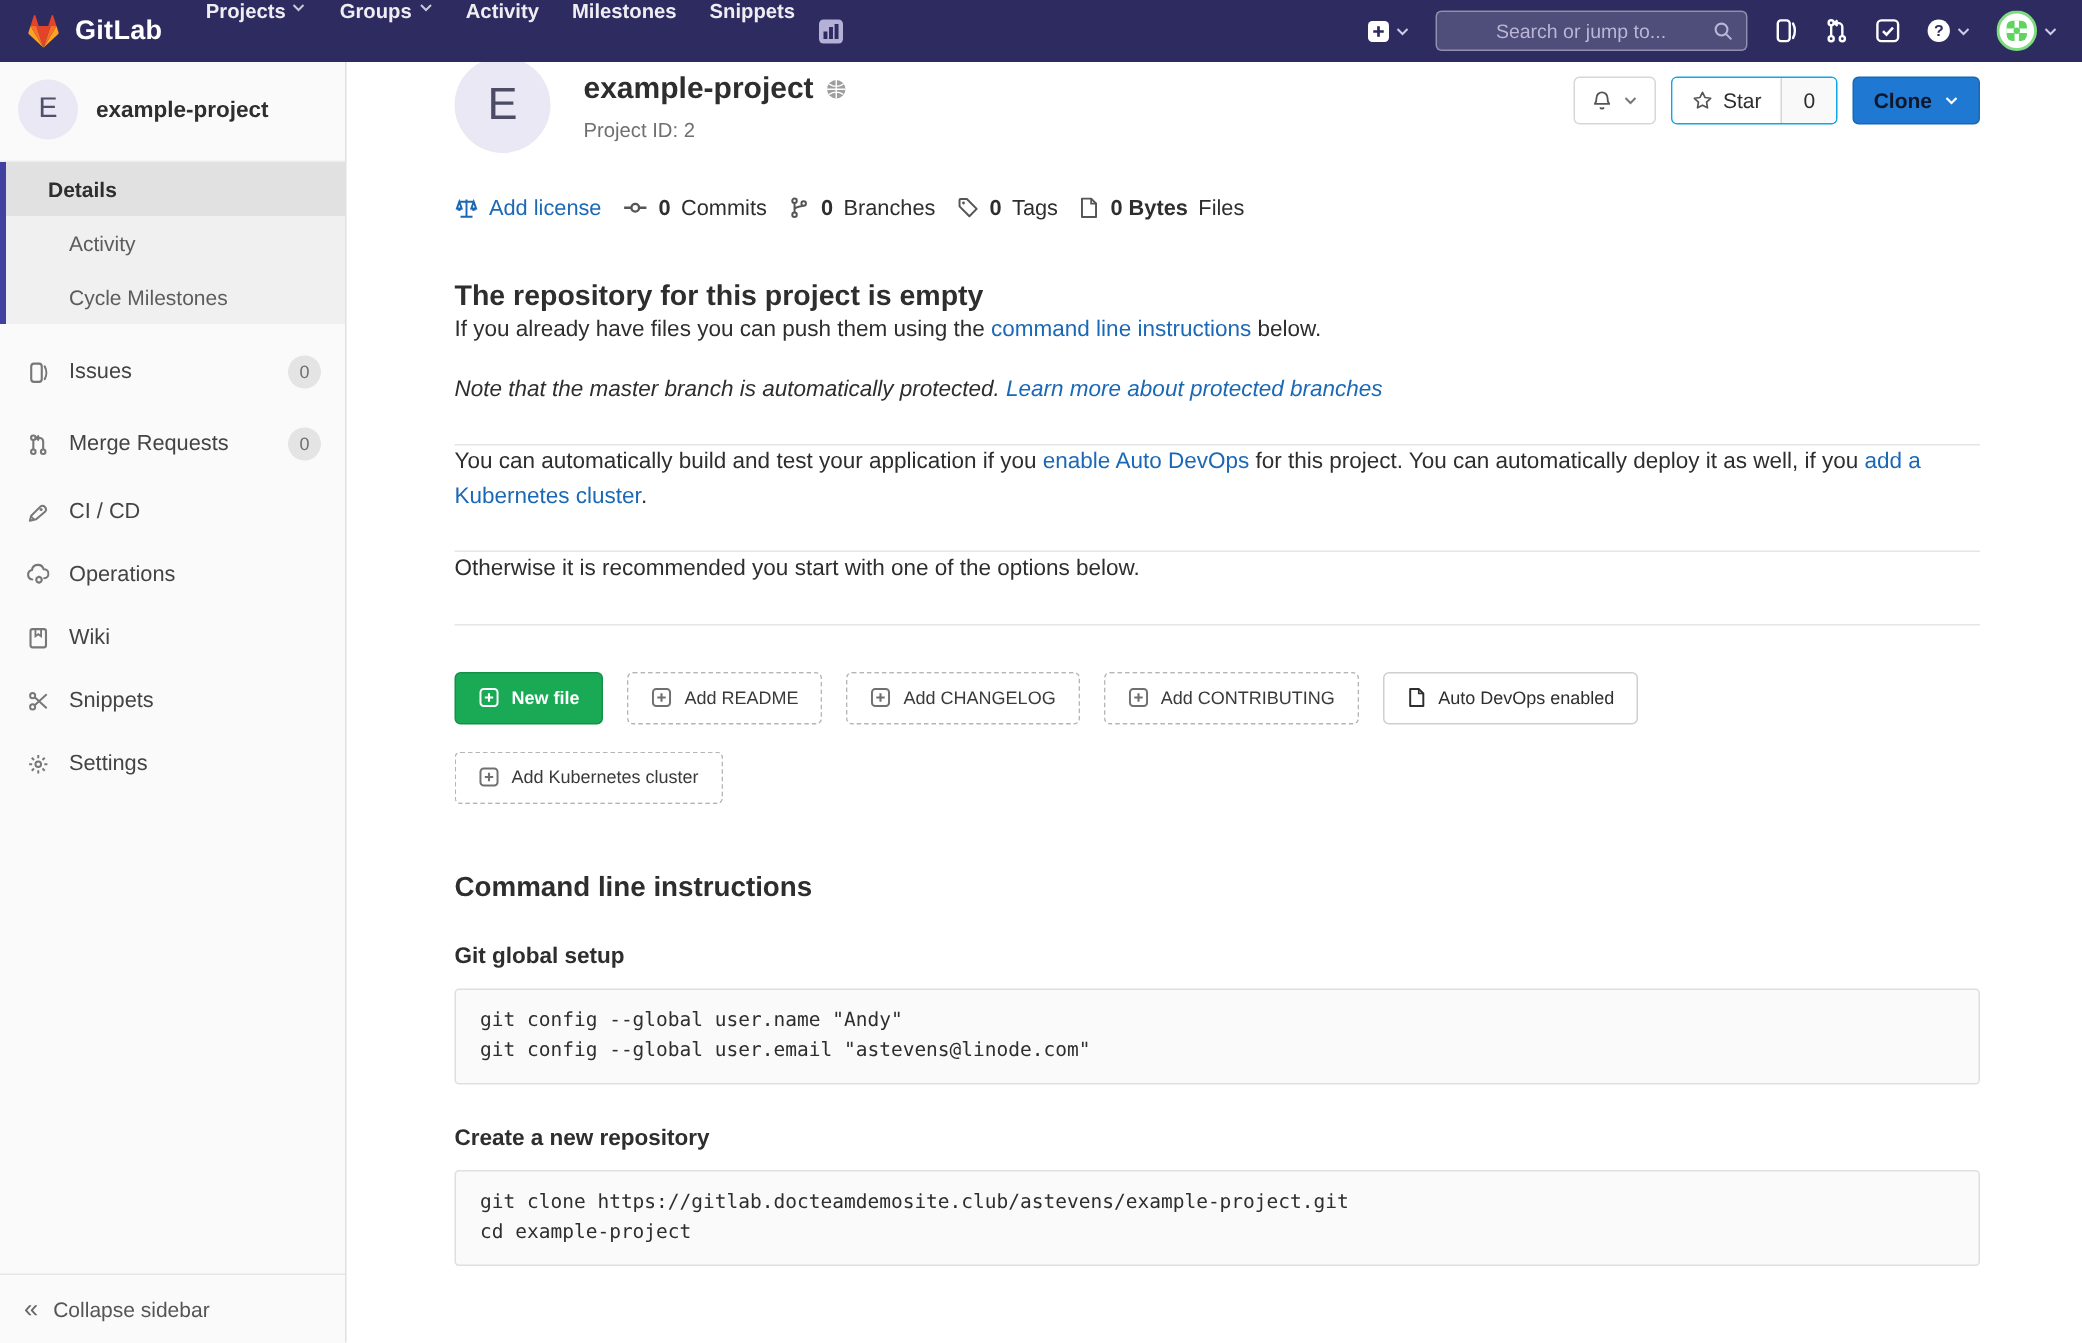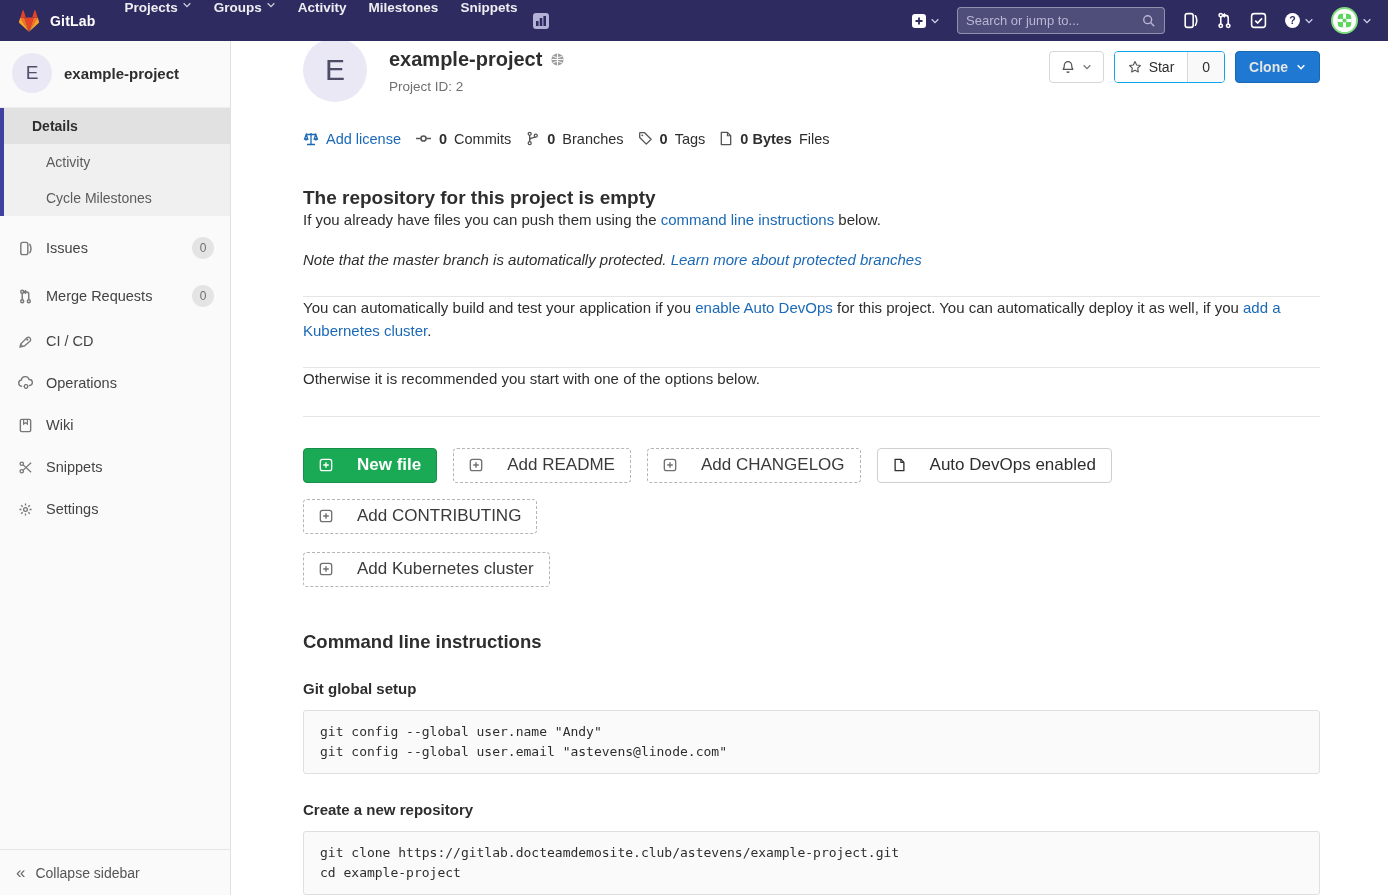--- a/index.html
+++ b/index.html
@@ -3,29 +3,29 @@
 <meta charset="utf-8">
 <style>
   * { margin:0; padding:0; box-sizing:border-box; }
   html,body { width:1388px; height:895px; overflow:hidden; font-family:"Liberation Sans",sans-serif; background:#fff; color:#2e2e2e; }
   a { text-decoration:none; }
   .icon svg { display:block; }
 
   
   .navbar { position:fixed; top:0; left:0; right:0; height:41px; background:#2e2b60; display:flex; align-items:center; padding:0 16px; z-index:50; }
   .brand { display:flex; align-items:center; gap:8px; margin-right:18px; cursor:pointer; }
-  .brand-name { color:#fff; font-size:14px; font-weight:700; letter-spacing:.2px; }
+  .brand-name { color:#fff; font-size:18px; font-weight:700; letter-spacing:.2px; }
   .nav-links { display:flex; align-items:center; height:100%; }
   .nav-link { display:flex; align-items:flex-start; gap:4px; color:rgba(255,255,255,.92); font-size:13.5px; font-weight:700; padding:0 11px; height:100%; cursor:pointer; }
   .nav-caret { opacity:.75; }
   .nav-chart-btn { margin-left:4px; cursor:pointer; }
   .nav-right { margin-left:auto; display:flex; align-items:center; gap:17px; }
   .plus-drop { display:flex; align-items:center; gap:3px; cursor:pointer; }
   .searchbox { display:flex; align-items:center; width:208px; height:27px; background:rgba(255,255,255,.16); border:1px solid rgba(255,255,255,.38); border-radius:4px; padding:0 8px; }
-  .searchbox input { flex:1; background:transparent; border:none; outline:none; color:#fde047; font-size:13px; font-family:"Liberation Sans",sans-serif; }
+  .searchbox input { flex:1; background:transparent; border:none; outline:none; color:#fde047; font-size:13px; font-family:"Liberation Sans",sans-serif;text-align:center; }
   .searchbox input::placeholder { color:#b9b6d6; }
   .nav-icon { cursor:pointer; display:flex; align-items:center; gap:3px; }
   .avatar-wrap { display:flex; align-items:center; gap:4px; cursor:pointer; }
 
   
   .sidebar { position:fixed; top:41px; left:0; bottom:0; width:231px; background:#fafafa; border-right:1px solid #e1e1e1; display:flex; flex-direction:column; }
   .ctx-header { display:flex; align-items:center; gap:12px; padding:12px 16px 14px 12px; border-bottom:1px solid #eee; cursor:pointer; }
   .ctx-avatar { width:40px; height:40px; border-radius:50%; background:#e9e8f4; color:#50506b; font-size:19px; font-weight:400; display:flex; align-items:center; justify-content:center; }
   .ctx-title { font-size:15px; font-weight:700; color:#2e2e2e; }
   .side-nav { flex:1; overflow:hidden; }
@@ -48,39 +48,39 @@
   .proj-avatar { width:64px; height:64px; border-radius:50%; background:#e9e8f4; color:#4c4c66; font-size:30px; display:flex; align-items:center; justify-content:center; }
   .proj-meta { margin-left:22px; padding-top:10px; }
   .proj-title-row { display:flex; align-items:center; gap:8px; }
   .proj-title { font-size:20px; font-weight:700; color:#2e2e2e; }
   .proj-id { margin-top:8px; font-size:13.5px; color:#707070; }
   .header-actions { margin-left:auto; display:flex; align-items:center; gap:10px; padding-top:13px; }
   .btn { display:inline-flex; align-items:center; gap:7px; height:32px; border-radius:4px; font-size:14px; font-family:"Liberation Sans",sans-serif; cursor:pointer; background:#fff; border:1px solid #d7d7d7; color:#2e2e2e; padding:0 11px; }
   .star-group { display:inline-flex; height:32px; border:1px solid #0ea5e9; border-radius:4px; overflow:hidden; cursor:pointer; }
   .star-main { display:flex; align-items:center; gap:7px; padding:0 13px; font-size:14px; background:#fff; }
   .star-count { display:flex; align-items:center; padding:0 14px; border-left:1px solid #d7d7d7; background:#f9f9f9; font-size:14px; }
-  .btn-clone { background:#1f78d1; border:1px solid #1968b3; color:#e5e5e5; font-weight:700; padding:0 13px; gap:8px; }
+  .btn-clone { background:#1f78d1; border:1px solid #1968b3; color:#0f172a; font-weight:700; padding:0 13px; gap:8px; }
 
   .stats-row { display:flex; align-items:center; gap:14px; margin-top:28px; font-size:14.5px; }
   .stat { display:flex; align-items:center; gap:7px; color:#2e2e2e; cursor:pointer; }
   .stat .sicon { color:#7a7a7a; display:flex; }
   .stat b { font-weight:700; }
   .stat-link { color:#1b69b6; }
   .stat-link .sicon { color:#1b69b6; }
 
   .empty-head { font-size:19px; font-weight:700; margin-top:40px; color:#2e2e2e; }
   .para { font-size:15px; line-height:1.5; color:#2e2e2e; }
   .para a, .ilink { color:#1b69b6; cursor:pointer; }
   .note { font-style:italic; margin-top:17px; }
   hr.sep { border:none; border-top:1px solid #e5e5e5; margin:25px 0 0 0; }
   .devops-para { max-width:1010px; }
 
   .actions-row { display:flex; gap:16px; margin-top:31px; flex-wrap:wrap; }
   .actions-row + .actions-row { margin-top:18px; }
-  .abtn { display:inline-flex; align-items:center; gap:24px; height:35px; padding:0 15px; border-radius:4px; font-size:17px; cursor:pointer; background:#fff; }
+  .abtn { display:inline-flex; align-items:center; gap:8px; height:35px; padding:0 15px; border-radius:4px; font-size:12px; cursor:pointer; background:#fff; }
   .abtn .sicon { display:flex; color:#707070; }
   .abtn-green { background:#1aaa55; border:1px solid #168f48; color:#fff; font-weight:700; }
   .abtn-green .sicon { color:#fff; }
   .abtn-dashed { border:1px dashed #b5b5b5; color:#3a3a3a;justify-content:flex-end; }
   .abtn-solid { border:1px solid #cfcfcf; color:#2e2e2e; }
   .abtn-solid .sicon { color:#2e2e2e; }
 
   .cli-head { font-size:18.5px; font-weight:700; margin-top:44px; color:#2e2e2e; }
   .cli-sub { font-size:15px; font-weight:700; margin-top:27px; color:#2e2e2e; }
   .codeblock { margin-top:13px; background:#fafafa; border:1px solid #dfdfdf; border-radius:3px; padding:11px 16px; font-family:"DejaVu Sans Mono","Liberation Mono",monospace; font-size:13px; line-height:1.55; color:#2e2e2e; }
@@ -443,37 +443,37 @@
     </button>
     <button class="abtn abtn-dashed">
       <span class="sicon icon">
           <svg width="14" height="14" viewBox="0 0 16 16">
             <rect x="1.5" y="1.5" width="13" height="13" rx="2.5" fill="none" stroke="#707070" stroke-width="1.5"></rect>
             <path d="M8 4.8v6.4M4.8 8h6.4" stroke="#707070" stroke-width="1.6"></path>
           </svg>
         </span>
       <span>Add CHANGELOG</span>
     </button>
+    <button class="abtn abtn-dashed">
+      <span class="sicon icon">
+          <svg width="14" height="14" viewBox="0 0 16 16">
+            <rect x="1.5" y="1.5" width="13" height="13" rx="2.5" fill="none" stroke="#707070" stroke-width="1.5"></rect>
+            <path d="M8 4.8v6.4M4.8 8h6.4" stroke="#707070" stroke-width="1.6"></path>
+          </svg>
+        </span>
+      <span>Add CONTRIBUTING</span>
+    </button>
     <button class="abtn abtn-solid">
       <span class="sicon icon">
           <svg width="13" height="14" viewBox="0 0 14 16">
             <path d="M2 1.5h6.5L12 5v9.5H2z" fill="none" stroke="#2e2e2e" stroke-width="1.5" stroke-linejoin="round"></path>
             <path d="M8.5 1.5V5H12" fill="none" stroke="#2e2e2e" stroke-width="1.2"></path>
           </svg>
         </span>
       <span>Auto DevOps enabled</span>
-    </button>
-    <button class="abtn abtn-dashed">
-      <span class="sicon icon">
-          <svg width="14" height="14" viewBox="0 0 16 16">
-            <rect x="1.5" y="1.5" width="13" height="13" rx="2.5" fill="none" stroke="#707070" stroke-width="1.5"></rect>
-            <path d="M8 4.8v6.4M4.8 8h6.4" stroke="#707070" stroke-width="1.6"></path>
-          </svg>
-        </span>
-      <span>Add CONTRIBUTING</span>
     </button>
   </div>
   <div class="actions-row">
     <button class="abtn abtn-dashed">
       <span class="sicon icon">
           <svg width="14" height="14" viewBox="0 0 16 16">
             <rect x="1.5" y="1.5" width="13" height="13" rx="2.5" fill="none" stroke="#707070" stroke-width="1.5"></rect>
             <path d="M8 4.8v6.4M4.8 8h6.4" stroke="#707070" stroke-width="1.6"></path>
           </svg>
         </span>

